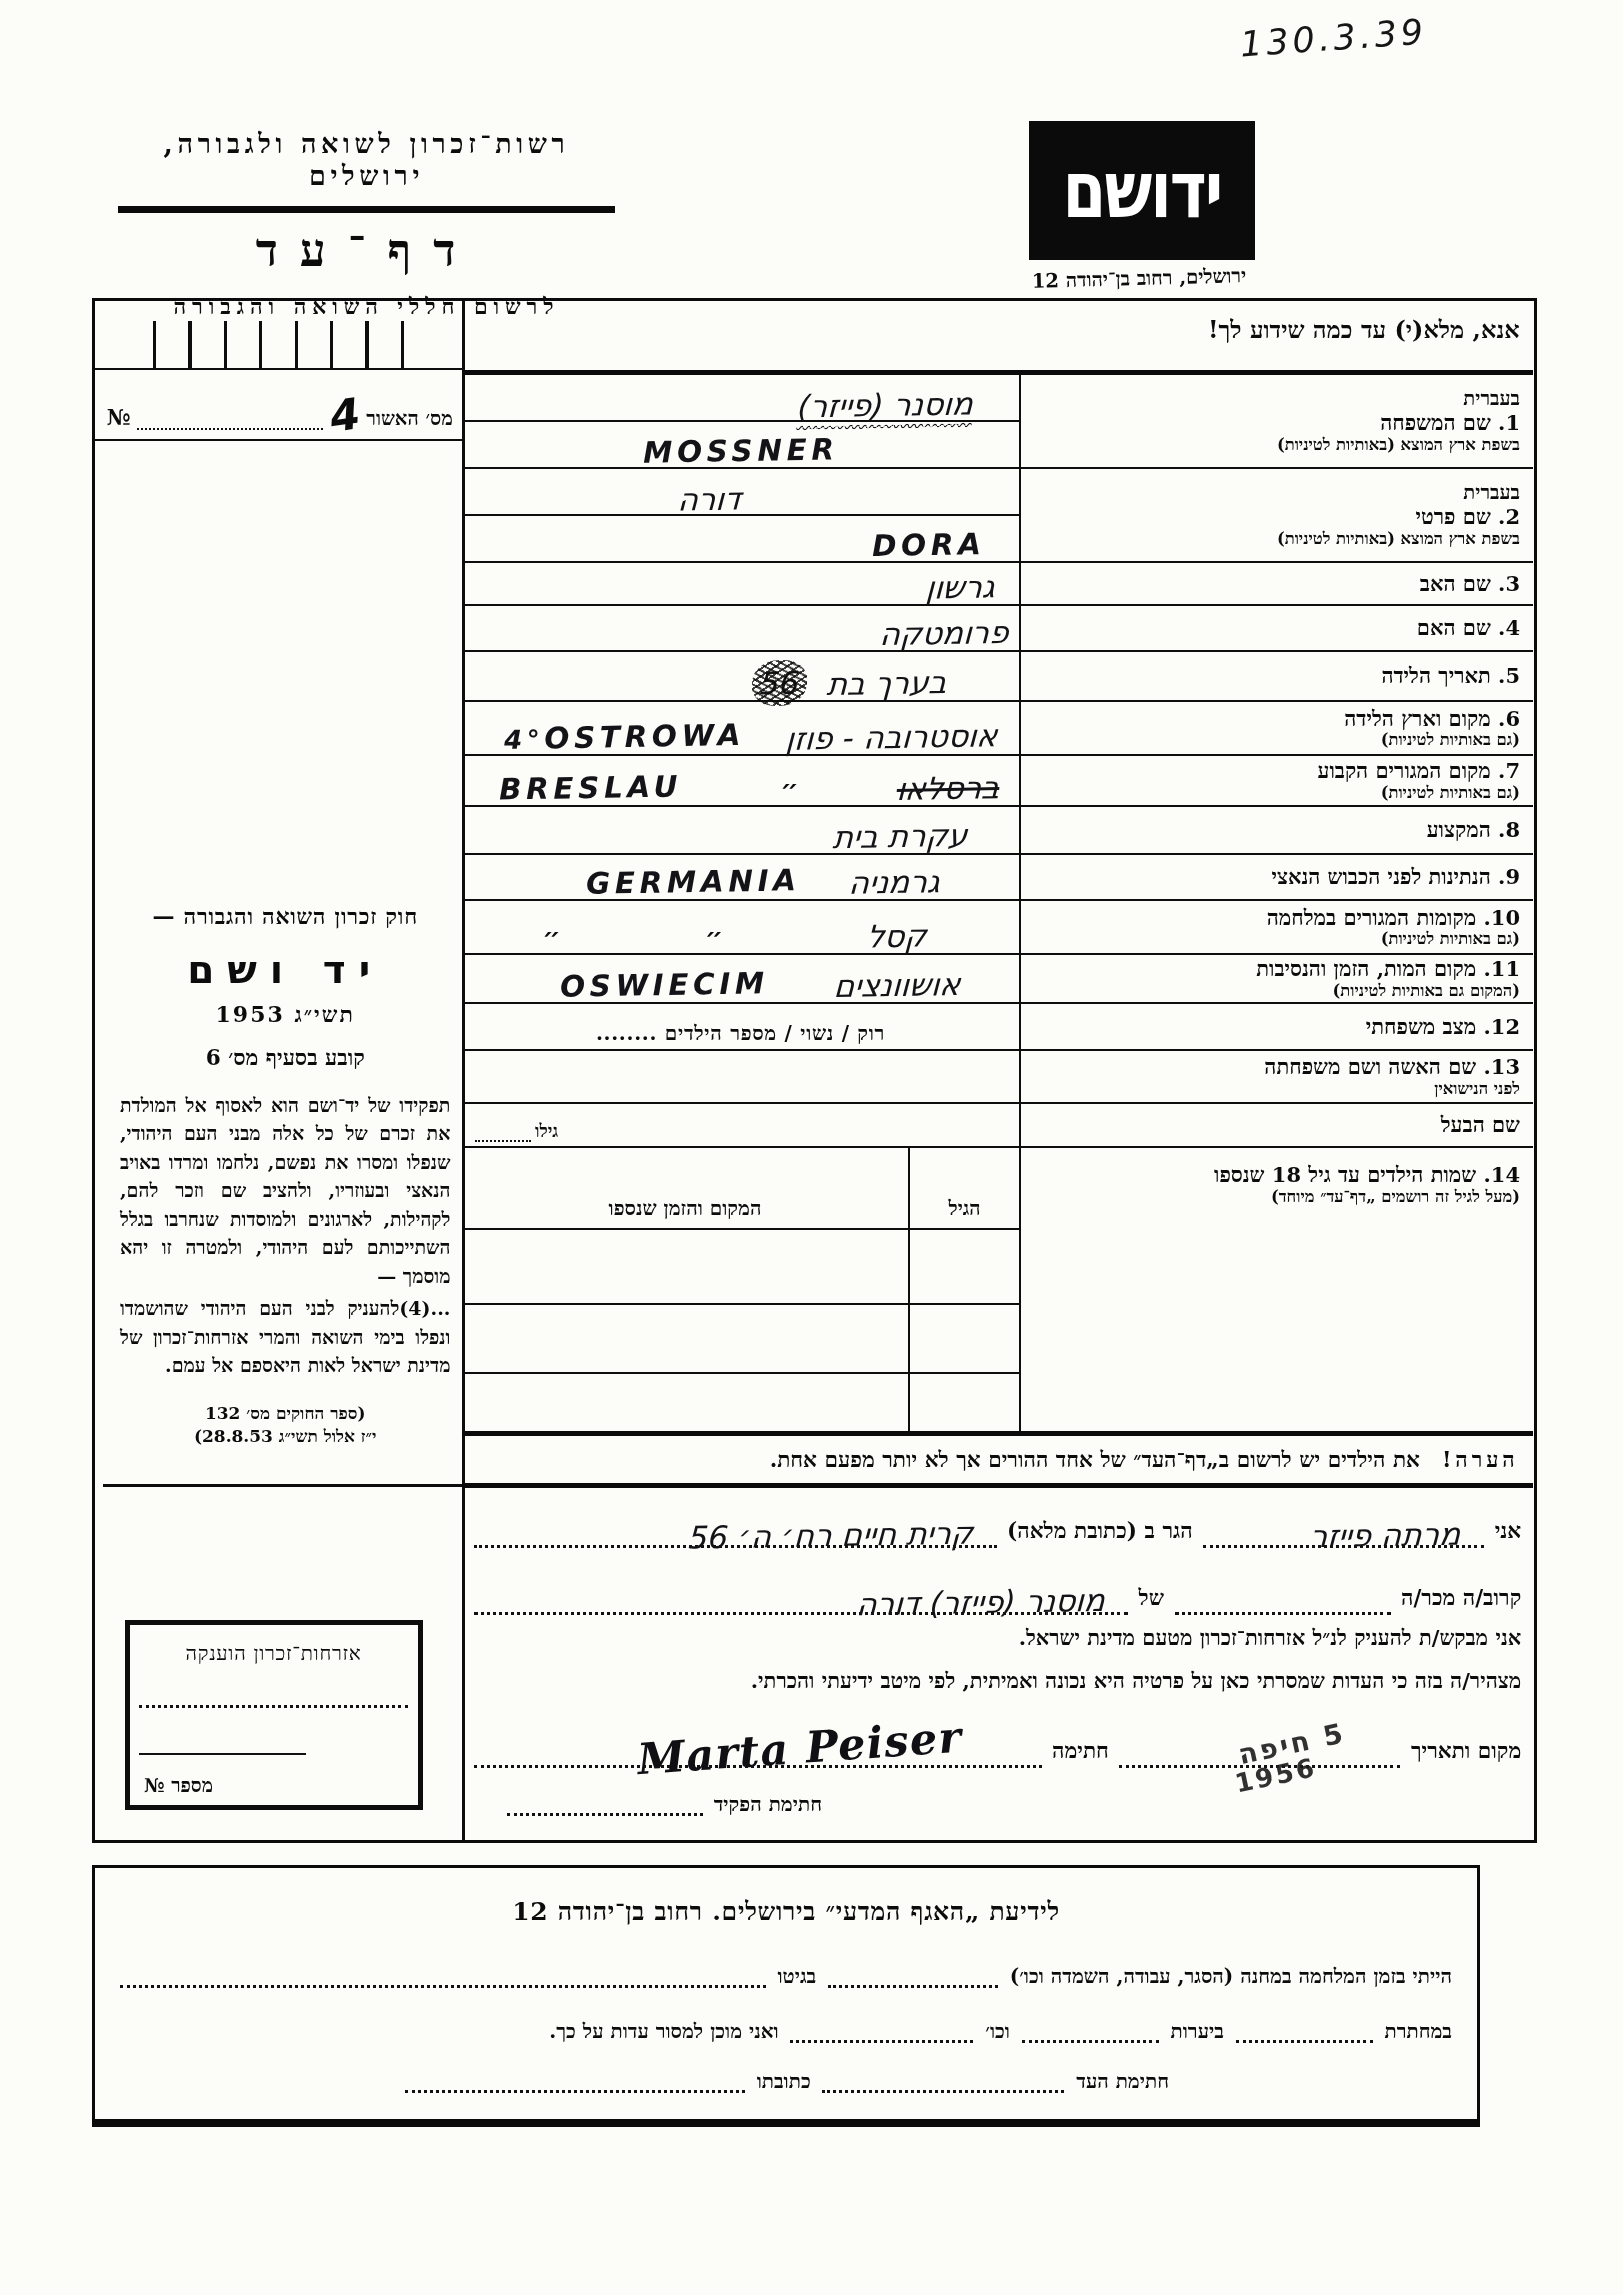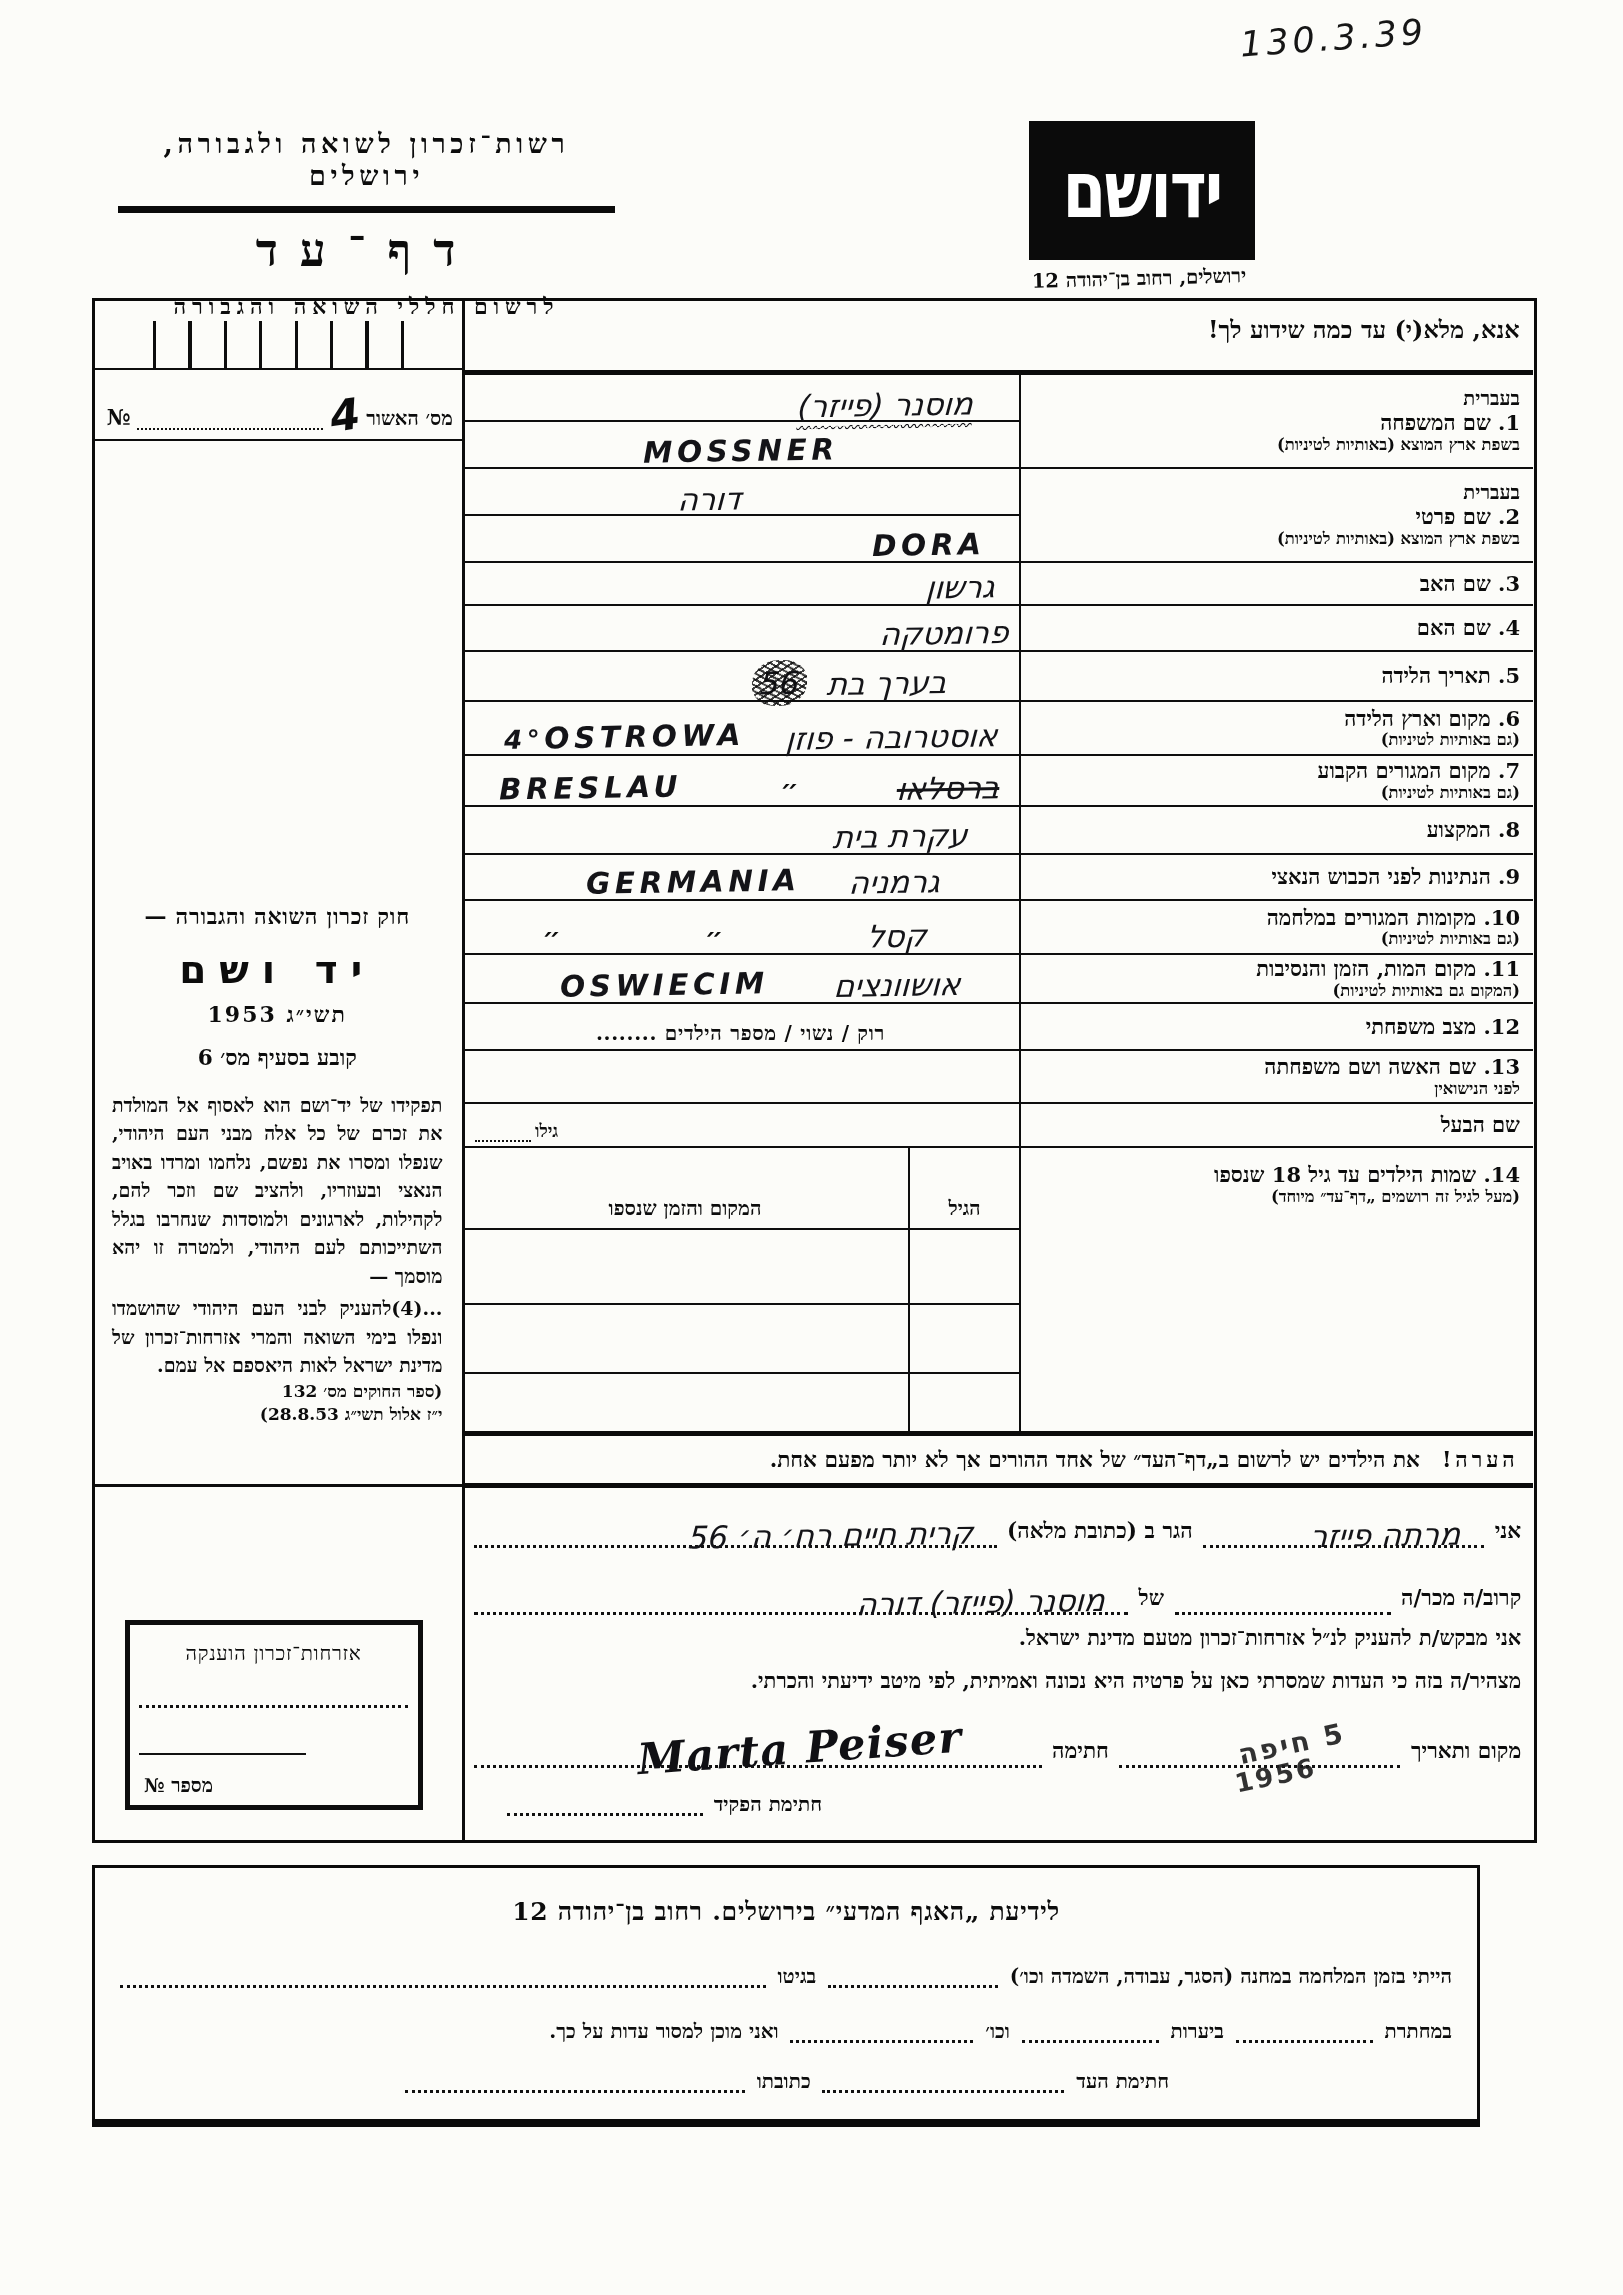--- a/index.html
+++ b/index.html
@@ -32,30 +32,30 @@
             box-sizing:border-box;display:flex;direction:rtl;align-items:flex-end;gap:6.5px;
             padding:0 9.2px 9.2px 11.8px;}
   .cert-row .clab{font-weight:700;font-size:19.6px;white-space:nowrap;}
   .cert-row .cval{font-family:"DejaVu Sans",sans-serif;font-style:italic;font-size:43px;font-weight:700;
                   margin-bottom:-10.5px;transform:rotate(-8deg);}
   .cert-row .cdots{flex:1;border-bottom:2.6px dotted #111;height:6.5px;}
   .cert-row .cnum{font-size:22px;font-weight:700;}
   .photo-area{position:absolute;left:0;top:141px;width:367px;height:424px;border-bottom:2.6px solid #0d0d0d;
               box-sizing:border-box;}
   .photo-area span{position:absolute;top:62%;left:0;width:100%;text-align:center;font-weight:700;font-size:22px;}
-  .law-block{position:absolute;left:0;top:565px;width:367px;height:621px;box-sizing:border-box;
+  .law-block{position:absolute;left:8px;top:565px;width:367px;height:621px;box-sizing:border-box;
              padding:37px 19.6px 0 17px;text-align:center;direction:rtl;border-bottom:3.3px solid #0d0d0d;}
   .law-h{font-weight:700;font-size:22px;letter-spacing:0.7px;}
   .law-logo{font-family:"DejaVu Sans",sans-serif;font-weight:900;font-size:39px;letter-spacing:13px;
             margin:17px 0 9.2px;}
   .law-year{font-weight:700;font-size:22px;letter-spacing:2px;}
   .law-clause{font-weight:700;font-size:21.6px;margin-top:17px;margin-bottom:19.6px;}
   .law-body{font-size:19px;font-weight:600;line-height:1.5;text-align:justify;}
   .law-body2{font-size:19px;font-weight:600;line-height:1.5;text-align:justify;margin-top:3.9px;}
-  .law-ref{font-size:17px;font-weight:700;text-align:right;line-height:1.4;}
+  .law-ref{font-size:17px;font-weight:700;margin-top:22px;line-height:1.4;}
   .granted-box{position:absolute;left:29.5px;top:1319px;width:298px;height:190px;border:5.2px solid #0d0d0d;
                box-sizing:border-box;direction:rtl;}
   .granted-box .gtitle{text-align:center;font-weight:400;font-size:20px;margin-top:15.7px;letter-spacing:0.7px;}
   .granted-box .gdots1{position:absolute;left:9.2px;right:9.2px;top:80px;border-bottom:3.3px dotted #111;}
   .granted-box .gline{position:absolute;left:9.2px;width:58%;top:128px;border-bottom:2.6px solid #111;}
   .granted-box .gnum{position:absolute;left:14.4px;bottom:7.9px;font-size:19px;font-weight:700;direction:rtl;}
   
   .prompt{position:absolute;top:14.4px;right:14.4px;font-weight:700;font-size:24px;direction:rtl;}
   .form-right{position:absolute;left:367px;top:69px;width:1071px;border-top:5.2px solid #0b0b0b;box-sizing:border-box;}
   .frow{display:flex;direction:rtl;border-bottom:2.6px solid #0e0e0e;box-sizing:border-box;}

